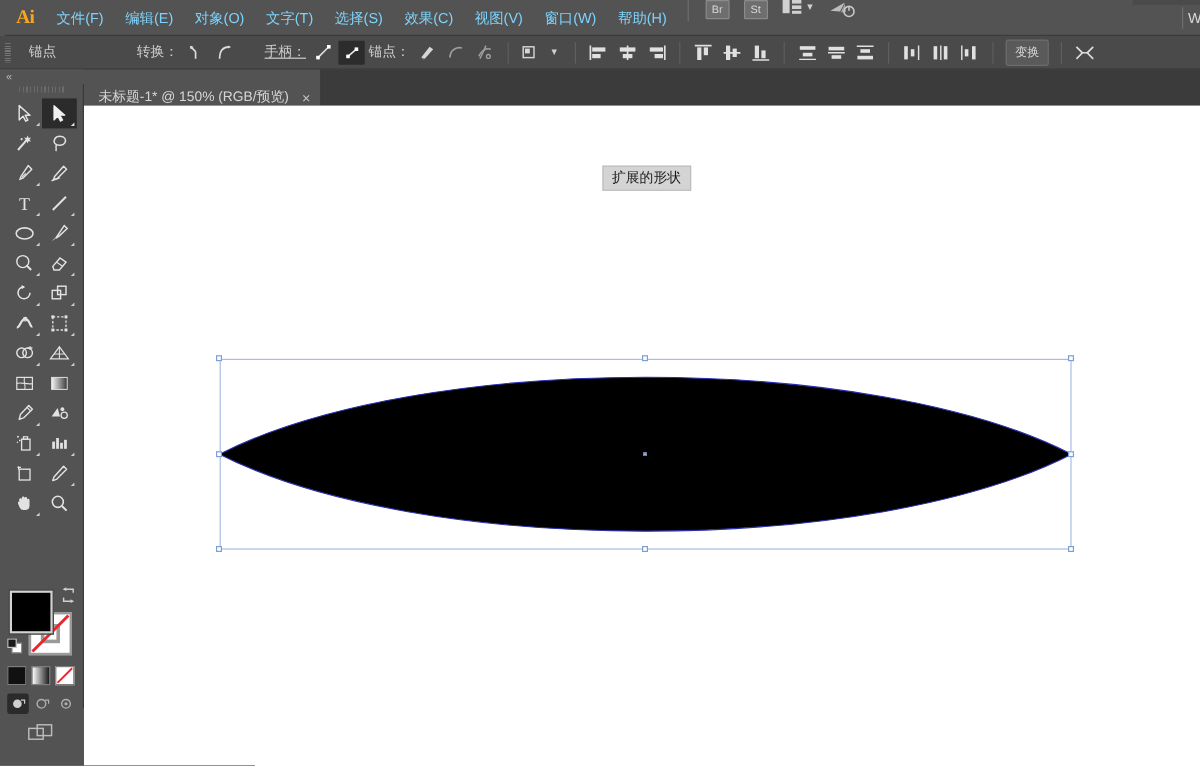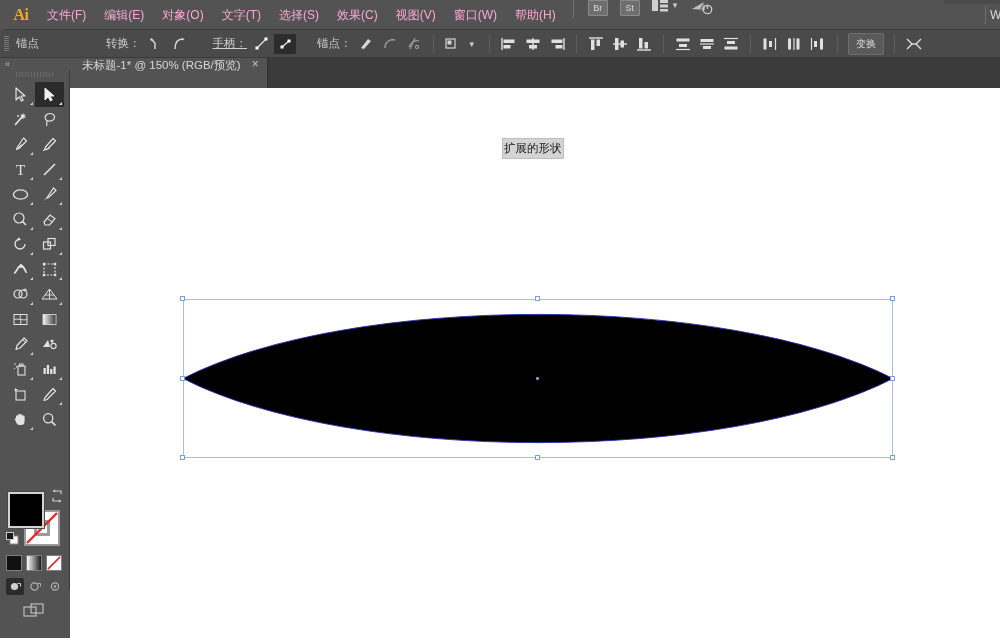--- a/index.html
+++ b/index.html
@@ -22,21 +22,21 @@
   }
   .ai-logo {
     width: 34px; height: 30px;
     display: flex; align-items: center; justify-content: center;
     color: #f6a623; font-size: 16px; font-weight: bold;
     font-family: "Liberation Serif", serif;
     letter-spacing: -0.5px;
   }
   .menu-item {
     padding: 0 9px; height: 30px; line-height: 30px;
-    color: #f9a8d4; font-size: 12px; white-space: nowrap;
+    color: #7dd3fc; font-size: 12px; white-space: nowrap;
     cursor: default;
   }
   .menu-sep {
     width: 1px; height: 18px; background: #6e6e6e; margin: 0 8px;
   }
   .mini-badge {
     width: 20px; height: 16px;
     background: #6e6e6e; border: 1px solid #8a8a8a;
     color: #d8d8d8; font-size: 9px;
     display: flex; align-items: center; justify-content: center;
@@ -94,21 +94,21 @@
     position: absolute; top: 58px; left: 0; width: 1000px; height: 30px;
     background: #3b3b3b;
   }
   .tabstrip-left {
     position: absolute; left: 0; top: 0; width: 70px; height: 30px;
     background: #535353;
   }
   .doc-tab {
     position: absolute; left: 70px; top: 0; height: 30px;
     background: #535353;
-    display: flex; align-items: flex-start;
+    display: flex; align-items: flex-end;
     padding: 0 8px 0 12px;
     border-right: 1px solid #2f2f2f;
   }
   .doc-tab-title { color: #d6d6d6; font-size: 11.5px; white-space: nowrap; }
   .doc-tab-close {
     color: #c4c4c4; font-size: 12px; margin-left: 11px;
     line-height: 1; cursor: pointer;
   }
 
   
@@ -210,21 +210,21 @@
     width: 930px; height: 550px;
     background: #ffffff;
     overflow: hidden;
   }
   .shape-label {
     position: absolute;
     left: 432px; top: 50px;
     background: #d4d4d4;
     border: 1px solid #bdbdbd;
     color: #1a1a1a; font-size: 11.5px;
-    padding: 2px 1px;
+    padding: 2px 7px;
     white-space: nowrap;
   }
   .sel-layer { position: absolute; left: 0; top: 0; width: 930px; height: 550px; }
   .handle {
     position: absolute; width: 5px; height: 5px;
     background: #ffffff; border: 1px solid #7d9fd6;
   }
   .anchor-dot {
     position: absolute; width: 3px; height: 3px;
     background: #ffffff; border: 1px solid #5878b4;
@@ -275,21 +275,21 @@
       </svg>
     </div>
 
     <div class="ws-divider"></div>
     <div class="ws-label">W</div>
     <div class="title-notch"></div>
   </div>
 
   <div class="controlbar">
     <div class="grip"></div>
-    <div class="cb-label" style="margin-left:0; min-width:62px;">锚点</div>
+    <div class="cb-label" style="margin-left:8px; min-width:62px;">锚点</div>
 
     <div class="cb-label" style="margin-left:28px;">转换：</div>
 
     <div class="cb-btn">
       <svg class="icon-svg" width="15" height="15" viewBox="0 0 15 15">
         <path d="M4 3 L8 7" stroke="#dcdcdc" stroke-width="1.4" fill="none"></path>
         <path d="M8 7 L8 13" stroke="#dcdcdc" stroke-width="1.4" fill="none"></path>
         <path d="M3.2 2.2 L6.4 3.0 L3.9 5.3 Z" fill="#dcdcdc"></path>
       </svg>
     </div>
@@ -310,21 +310,21 @@
       </svg>
     </div>
     <div class="cb-btn active">
       <svg class="icon-svg" width="15" height="15" viewBox="0 0 15 15">
         <line x1="4" y1="11" x2="11" y2="5" stroke="#e8e8e8" stroke-width="1.3"></line>
         <rect x="2.5" y="9.5" width="3" height="3" fill="#ffffff"></rect>
         <rect x="9.5" y="3.5" width="3" height="3" fill="#ffffff"></rect>
       </svg>
     </div>
 
-    <div class="cb-label" style="margin-left:18px;">锚点：</div>
+    <div class="cb-label" style="">锚点：</div>
 
     <div class="cb-btn">
       <svg class="icon-svg" width="16" height="16" viewBox="0 0 16 16">
         <path d="M3 12 L10 3 L13 5 L6 13 Z" fill="#d6d6d6"></path>
         <path d="M3 12 L5 13.5 L6 13 Z" fill="#9d9d9d"></path>
       </svg>
     </div>
     <div class="cb-btn">
       <svg class="icon-svg" width="16" height="16" viewBox="0 0 16 16">
         <path d="M3 12 C3 5, 9 3, 13 4" stroke="#9e9e9e" stroke-width="1.4" fill="none"></path>

